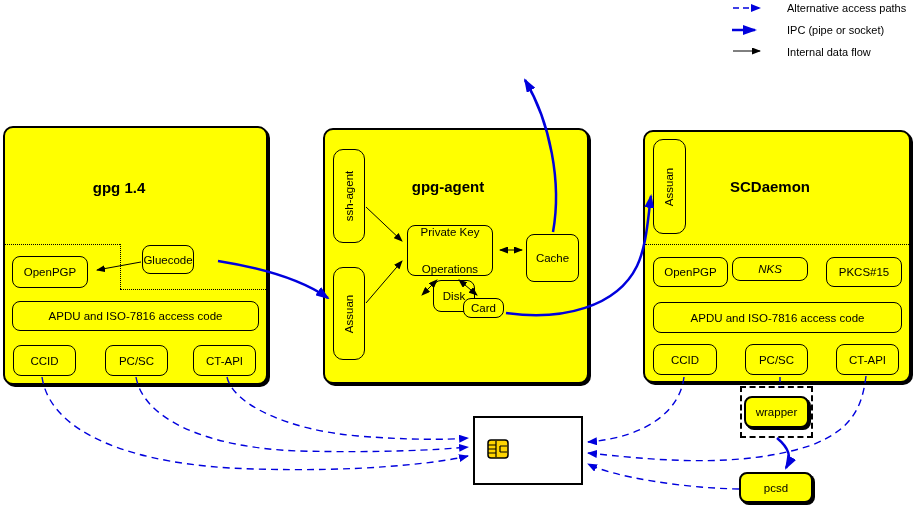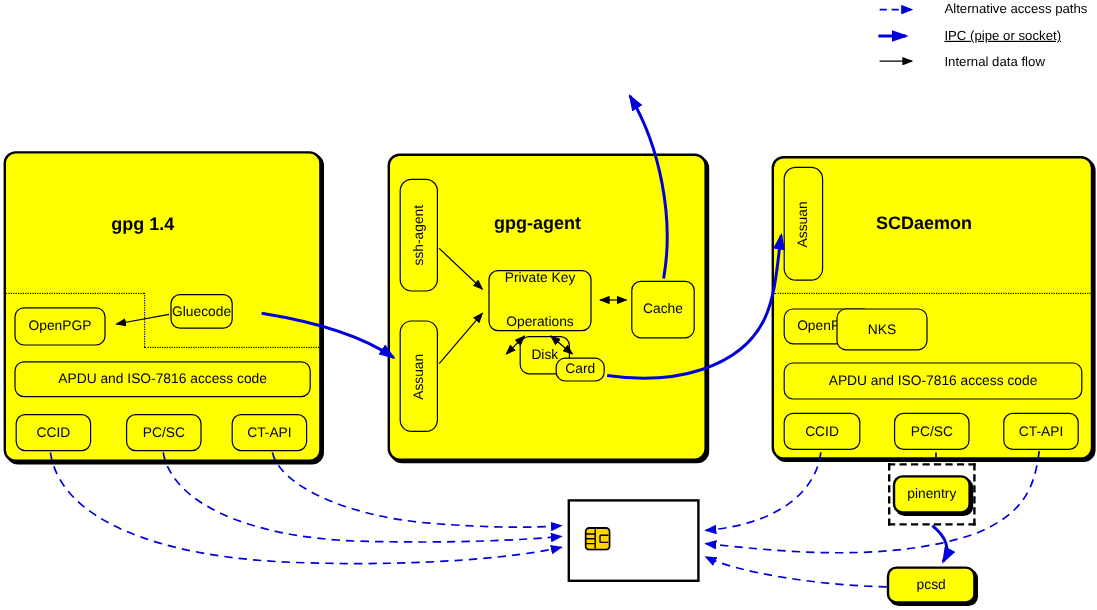--- a/index.html
+++ b/index.html
@@ -60,40 +60,41 @@
   <div class="sb" style="left:397px;top:280px;width:42px;height:32px;margin-left:36px;">Disk</div>
   <div class="sb" style="left:463px;top:298px;width:41px;height:20px;">Card</div>
 
   <div class="bb" style="left:643px;top:130px;width:268px;height:253px;"></div>
   <div class="ttl" style="left:690px;top:178px;">SCDaemon</div>
   <div class="vb" style="left:653px;top:139px;width:33px;height:95px;">
     <span>Assuan</span>
   </div>
   <div class="doth" style="left:645px;top:244px;width:264px;"></div>
   <div class="sb" style="left:653px;top:257px;width:75px;height:30px;">OpenPGP</div>
-  <div class="sb" style="left:697px;top:257px;width:76px;height:35px;">NKS</div>
+  <div class="sb" style="left:732px;top:257px;width:76px;height:24px;font-style:italic;">NKS</div>
+  <div class="sb" style="left:826px;top:257px;width:76px;height:30px;">PKCS#15</div>
   <div class="sb" style="left:653px;top:302px;width:249px;height:31px;">APDU and ISO-7816 access code</div>
   <div class="sb" style="left:653px;top:344px;width:64px;height:31px;">CCID</div>
   <div class="sb" style="left:745px;top:344px;width:63px;height:31px;">PC/SC</div>
   <div class="sb" style="left:836px;top:344px;width:63px;height:31px;">CT-API</div>
 
 
   <div class="whitecard" style="left:473px;top:416px;width:110px;height:69px;">
     <svg width="22" height="20" style="position:absolute;left:12px;top:21px;">
       <rect x="1" y="1" width="20" height="18" rx="3" fill="#ffd500" stroke="#000" stroke-width="1.5"></rect>
       <path d="M1,6 H9 M1,10 H9 M1,14 H9 M9,2 V18 M13,7 H20 M13,13 H20 M13,7 V13" stroke="#000" stroke-width="1.2" fill="none"></path>
     </svg>
   </div>
 
   <div class="dashrect" style="left:740px;top:386px;width:73px;height:52px;"></div>
-  <div class="sb" style="left:744px;top:396px;width:65px;height:32px;border-width:2px;box-shadow:2px 2px 0 #000;">pinentry</div>
+  <div class="sb" style="left:744px;top:396px;width:65px;height:32px;border-width:2px;box-shadow:2px 2px 0 #000;">wrapper</div>
   <div class="sb" style="left:739px;top:472px;width:74px;height:31px;border-width:2px;box-shadow:2px 2px 0 #000;">pcsd</div>
 
   <div class="leg" style="left:787px;top:2px;">Alternative access paths</div>
-  <div class="leg" style="left:787px;top:24px;text-decoration:underline;">IPC (pipe or socket)</div>
+  <div class="leg" style="left:787px;top:24px;">IPC (pipe or socket)</div>
   <div class="leg" style="left:787px;top:46px;">Internal data flow</div>
 
   <svg class="overlay" width="914" height="508" viewBox="0 0 914 508">
     <defs>
       <marker id="mB" markerUnits="userSpaceOnUse" markerWidth="9" markerHeight="7" refX="8" refY="3.5" orient="auto-start-reverse">
         <path d="M0,0 L9,3.5 L0,7 Z" fill="#000"></path>
       </marker>
       <marker id="mBB" markerUnits="userSpaceOnUse" markerWidth="14" markerHeight="10" refX="12" refY="5" orient="auto">
         <path d="M0,0 L14,5 L0,10 Z" fill="#0000dd"></path>
       </marker>

